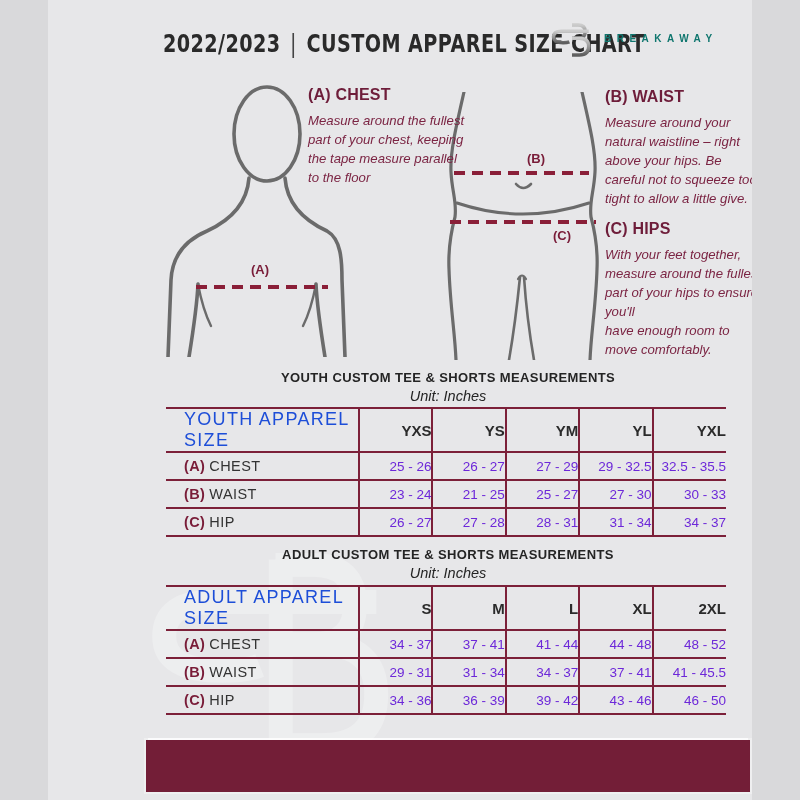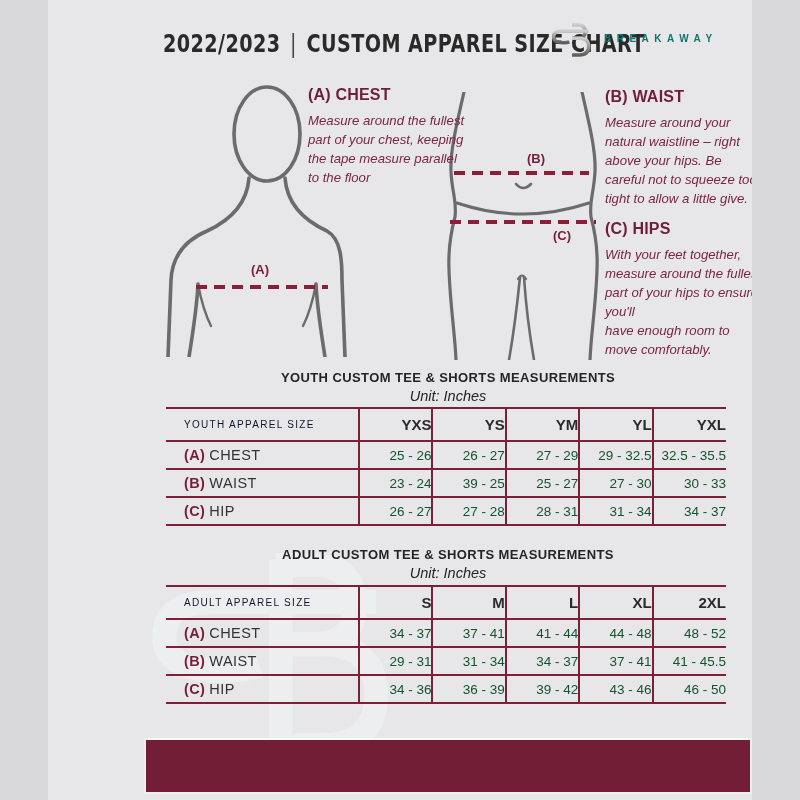--- a/index.html
+++ b/index.html
@@ -49,22 +49,22 @@
   .ad-title{top:547px;} .ad-unit{top:565px;}
 
   
   .size-table{position:absolute;left:118px;z-index:2;border-collapse:collapse;table-layout:fixed;width:560px;}
   .size-table.youth{top:407px;} .size-table.adult{top:585px;}
   .size-table td,.size-table th{border-top:2px solid var(--maroon-line);border-bottom:2px solid var(--maroon-line);
     border-left:2px solid var(--maroon-line);padding:0;text-align:right;vertical-align:middle;background:transparent;}
   .size-table td:first-child,.size-table th:first-child{border-left:none;text-align:left;padding-left:18px;}
   .size-table col.c-label{width:193px;} .size-table col.c-size{width:73.4px;}
   .size-table thead th{height:31px;font-weight:700;font-size:15px;color:#2b2b2b;}
-  .size-table thead th:first-child{font-weight:400;font-size:10px;letter-spacing:1.3px;color:#0f172a;}
-  .size-table tbody td{height:26px;font-size:13.5px;color:#14532d;}
+  .size-table thead th:first-child{font-weight:400;font-size:18px;letter-spacing:1.3px;color:#1d4ed8;}
+  .size-table tbody td{height:26px;font-size:13.5px;color:#6d28d9;}
   .size-table tbody td:first-child{font-size:14.5px;color:#333;letter-spacing:.4px;}
   .row-marker{font-weight:700;color:#791c38;margin-right:4px;}
 
   
   .footer-bar{position:absolute;left:98px;top:740px;width:604px;height:52px;background:#731e37;z-index:2;
     box-shadow:0 0 0 2px rgba(255,255,255,.35), 0 -4px 0 -2px rgba(255,255,255,.75);}
 
   
   .watermark{position:absolute;left:95px;top:535px;width:265px;height:240px;z-index:0;opacity:.6;}
 </style>
@@ -175,21 +175,21 @@
         <td><span class="row-marker">(A)</span><span>CHEST</span></td>
         <td>25 - 26</td>
         <td>26 - 27</td>
         <td>27 - 29</td>
         <td>29 - 32.5</td>
         <td>32.5 - 35.5</td>
       </tr>
       <tr>
         <td><span class="row-marker">(B)</span><span>WAIST</span></td>
         <td>23 - 24</td>
-        <td>39 - 25</td>
+        <td>21 - 25</td>
         <td>25 - 27</td>
         <td>27 - 30</td>
         <td>30 - 33</td>
       </tr>
       <tr>
         <td><span class="row-marker">(C)</span><span>HIP</span></td>
         <td>26 - 27</td>
         <td>27 - 28</td>
         <td>28 - 31</td>
         <td>31 - 34</td>

